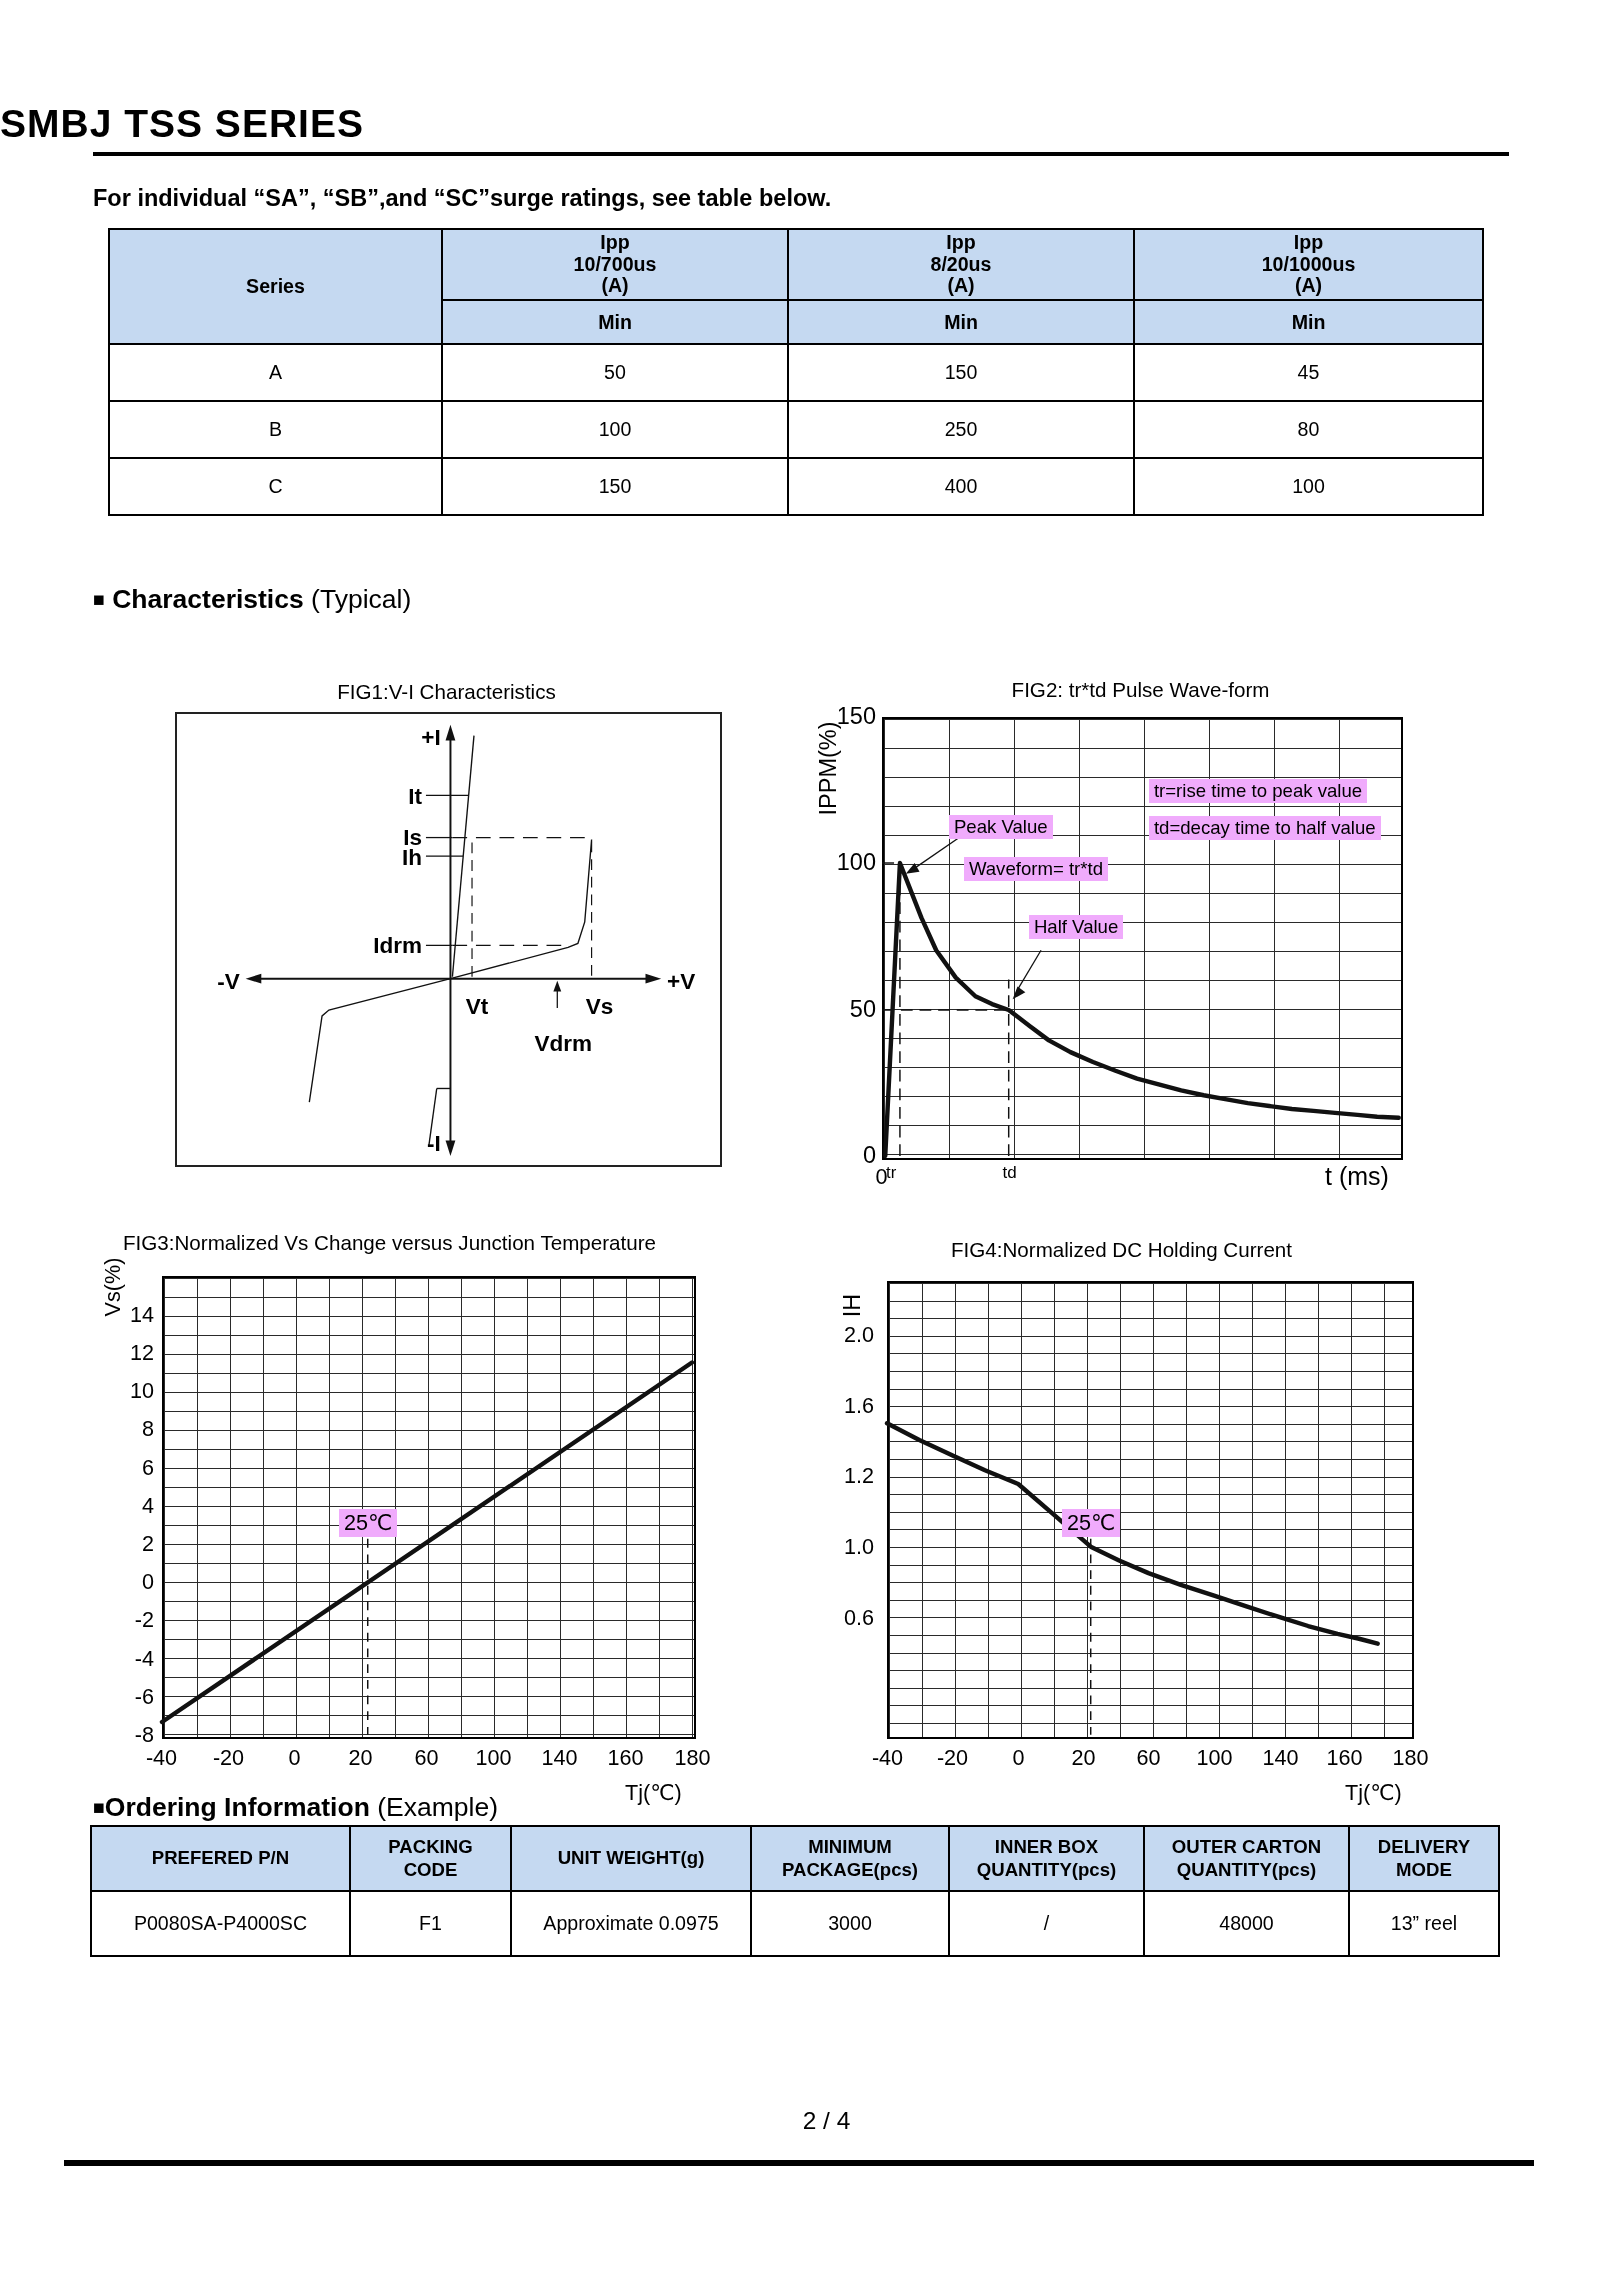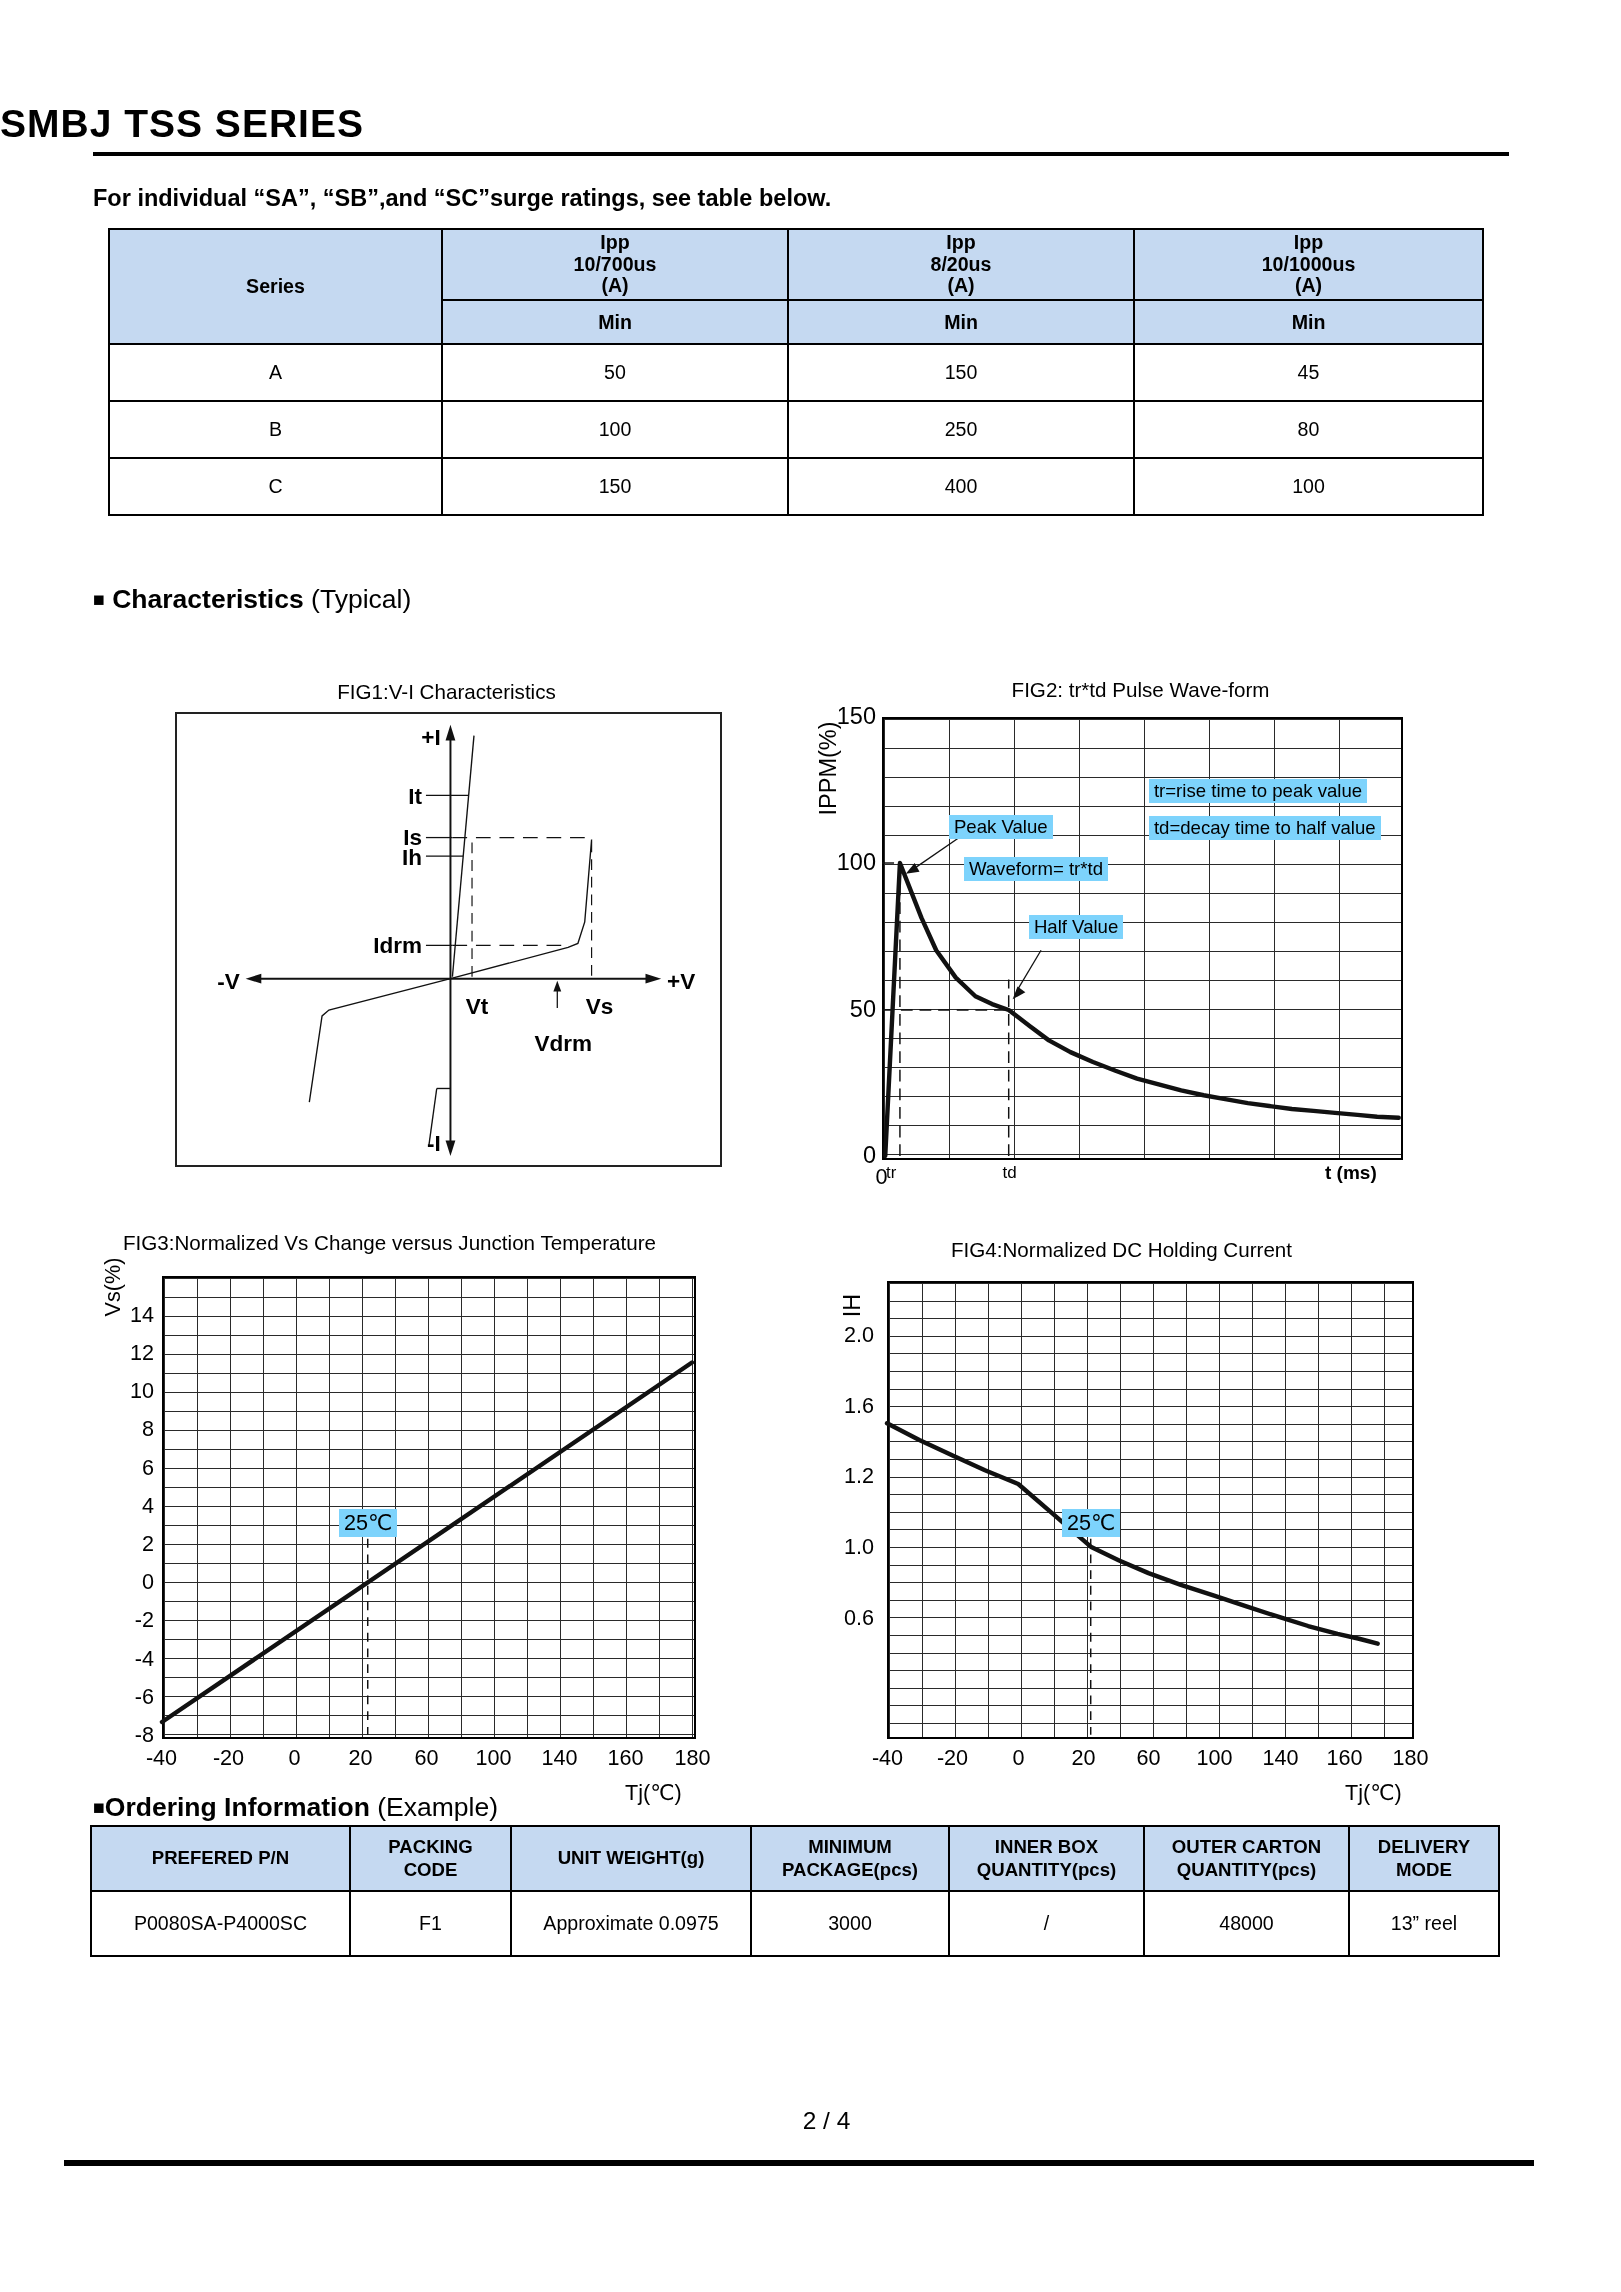--- a/index.html
+++ b/index.html
@@ -34,21 +34,21 @@
   .sec-head .sq{font-size:19.6px;vertical-align:2px;}
   .char-head{top:584px;left:93px;}
   .order-head{top:1792px;left:93px;}
 
   
   .fig-title{font-size:20.6px;text-align:center;}
   .ylab{transform:rotate(-90deg);text-align:center;white-space:nowrap;}
   .tick{line-height:25.5px;}
   .ytick{text-align:right;font-size:21.6px;}
   .xtick{text-align:center;font-size:21.6px;}
-  .note{background:#7dd3fc;font-size:18.6px;padding:1px 4.9px;white-space:nowrap;}
+  .note{background:#f0abfc;font-size:18.6px;padding:1px 4.9px;white-space:nowrap;}
 
   
   .fig1-title{top:680px;left:175px;width:543px;}
   .fig1-box{top:712px;left:175px;width:543px;height:451px;border:2px solid #222;background:#fff;}
   .fig1-box svg{display:block;}
   .f1t{font-size:23px;font-weight:bold;fill:#000;}
 
   
   .fig2-title{top:678px;left:882px;width:517px;}
   .fig2-ylab{top:755px;left:750px;width:157px;font-size:23.5px;}
@@ -58,21 +58,21 @@
        repeating-linear-gradient(to right,#2a2a2a 0 1px,transparent 1px 65px),
        repeating-linear-gradient(to bottom,#2a2a2a 0 1px,transparent 1px 29px);}
   .fig2-svg{top:717px;left:882px;}
   .fig2-y150{top:704px;left:802px;width:74px;font-size:23.5px;}
   .fig2-y100{top:850px;left:802px;width:74px;font-size:23.5px;}
   .fig2-y50{top:997px;left:802px;width:74px;font-size:23.5px;}
   .fig2-y0{top:1143px;left:802px;width:74px;font-size:23.5px;}
   .fig2-x0{top:1164px;left:867px;width:29px;font-size:21.6px;}
   .fig2-xtr{top:1160px;left:886px;width:29px;font-size:16.7px;text-align:left;}
   .fig2-xtd{top:1160px;left:995px;width:29px;font-size:17px;text-align:center;}
-  .fig2-xlab{top:1162px;left:1325px;font-size:19px;font-weight:bold;}
+  .fig2-xlab{top:1162px;left:1325px;font-size:25px;font-weight:normal;}
   .n-peak{top:815px;left:949px;}
   .n-wave{top:857px;left:964px;}
   .n-tr{top:779px;left:1149px;}
   .n-td{top:816px;left:1149px;}
   .n-half{top:915px;left:1029px;}
 
   
   .fig3-title{top:1231px;left:83px;width:613px;}
   .fig3-ylab{top:1274px;left:39px;width:147px;font-size:21.6px;}
   .fig3-grid{top:1276px;left:162px;width:530px;height:459px;

